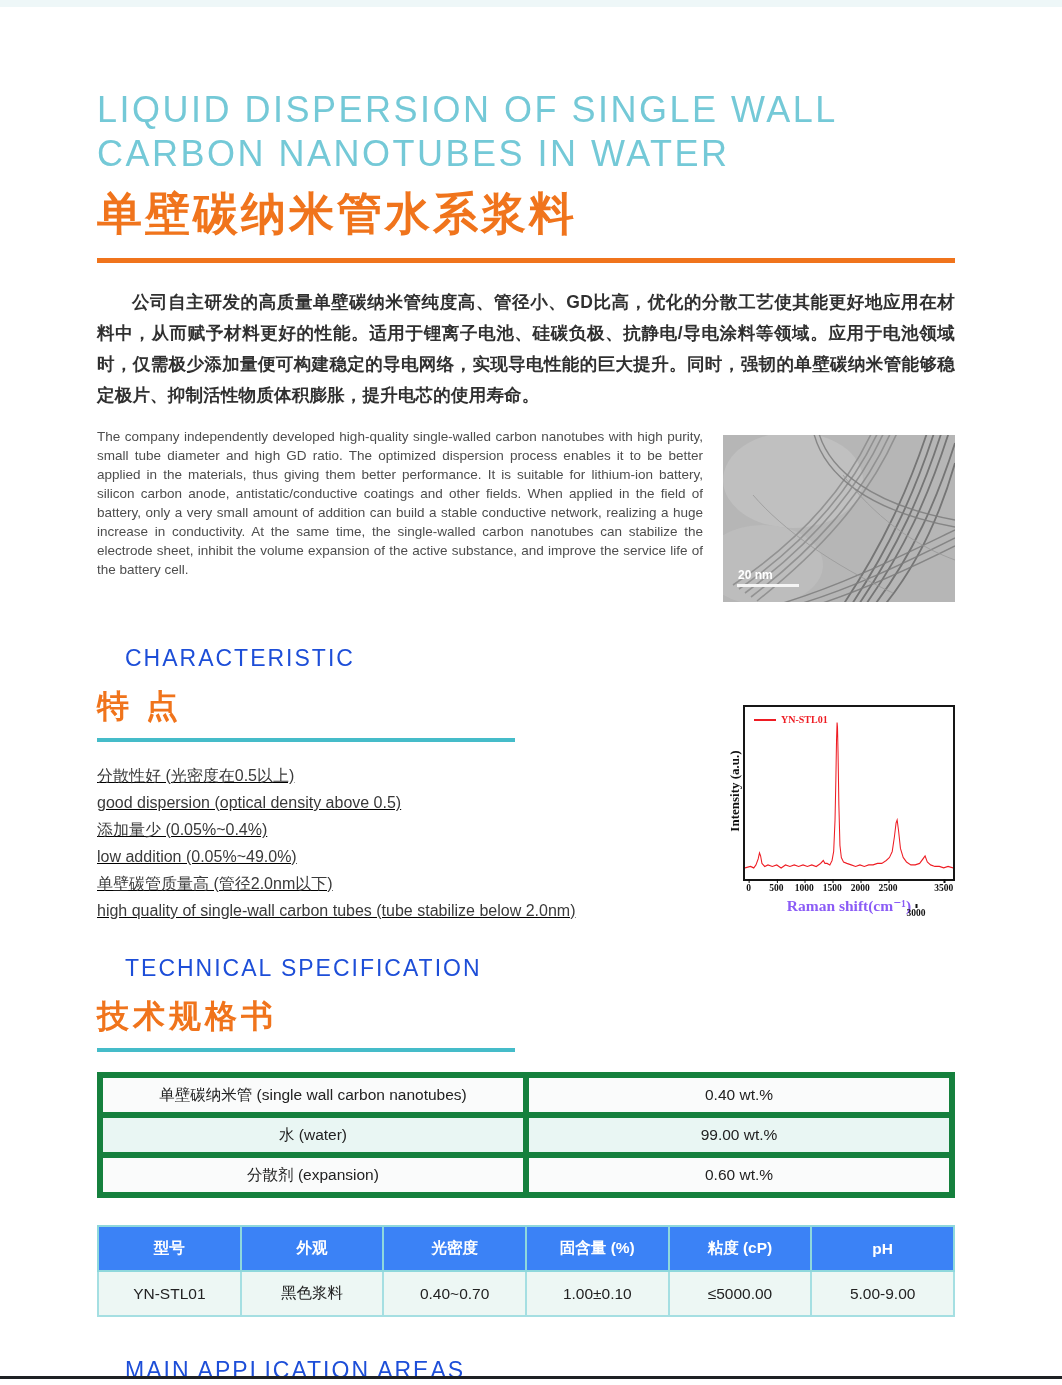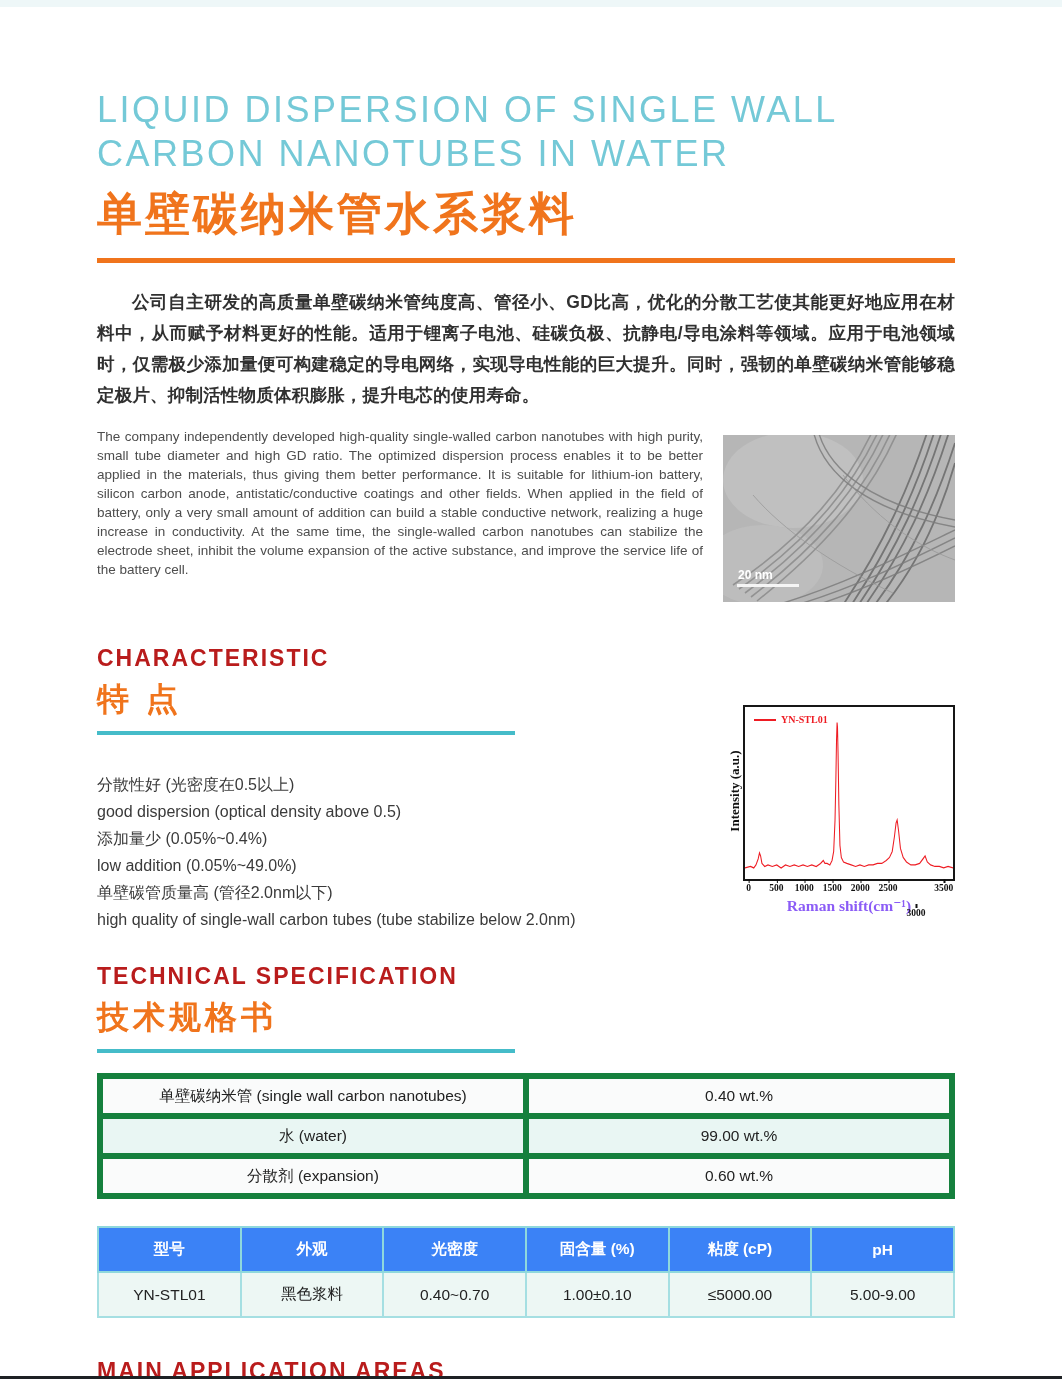--- a/index.html
+++ b/index.html
@@ -16,27 +16,27 @@
   .orange-rule { height:5px; background:#f0741c; margin-top:14px; }
 
   
   .para-zh { margin-top:24px; font-size:17.5px; font-weight:600; color:#303030; line-height:31px; text-align:justify; text-indent:2em; letter-spacing:0.2px; }
   .intro-row { position:relative; margin-top:16px; min-height:180px; }
   .para-en { width:606px; font-size:13.5px; color:#4d4d4d; line-height:19px; text-align:justify; }
   .tem-figure { position:absolute; left:626px; top:8px; width:232px; height:167px; }
   .tem-figure svg { display:block; }
 
   
-  .sec-en { color:#b91c1c; font-size:23px; letter-spacing:2px; font-weight:700; }
-  .sec-zh { color:#f0741c; font-size:32px; font-weight:700; letter-spacing:4px; margin-top:6px; }
+  .sec-en { color:#1d4ed8; font-size:23px; letter-spacing:2px; font-weight:400;margin-left:28px; }
+  .sec-zh { color:#f0741c; font-size:32px; font-weight:700; letter-spacing:4px; margin-top:13px; }
   .teal-rule { width:418px; height:4px; background:#45bcc9; margin-top:9px; }
 
   
   .characteristic { position:relative; margin-top:38px; min-height:280px; }
-  .char-list { list-style:none; margin-top:36px; }
+  .char-list { list-style:none; margin-top:20px;text-decoration:underline; }
   .char-list li { font-size:16px; color:#3a3a3a; line-height:27px; }
   .raman-chart { position:absolute; left:626px; top:60px; width:234px; }
   .plot-area { position:relative; margin-left:20px; width:212px; height:176px; border:2px solid #161616; background:#fff; }
   .plot-area svg { display:block; width:100%; height:100%; }
   .legend { position:absolute; top:7px; left:9px; display:flex; align-items:center; gap:5px;
             font-family:"Liberation Serif","DejaVu Serif",serif; font-weight:700; font-size:10px; color:#ee1c23; }
   .legend-line { display:inline-block; width:22px; height:2px; background:#ee1c23; }
   .ylab { position:absolute; left:-58px; top:78px; width:140px; text-align:center;
           transform:rotate(-90deg); font-family:"Liberation Serif","DejaVu Serif",serif;
           font-weight:700; font-size:13px; color:#111; }

